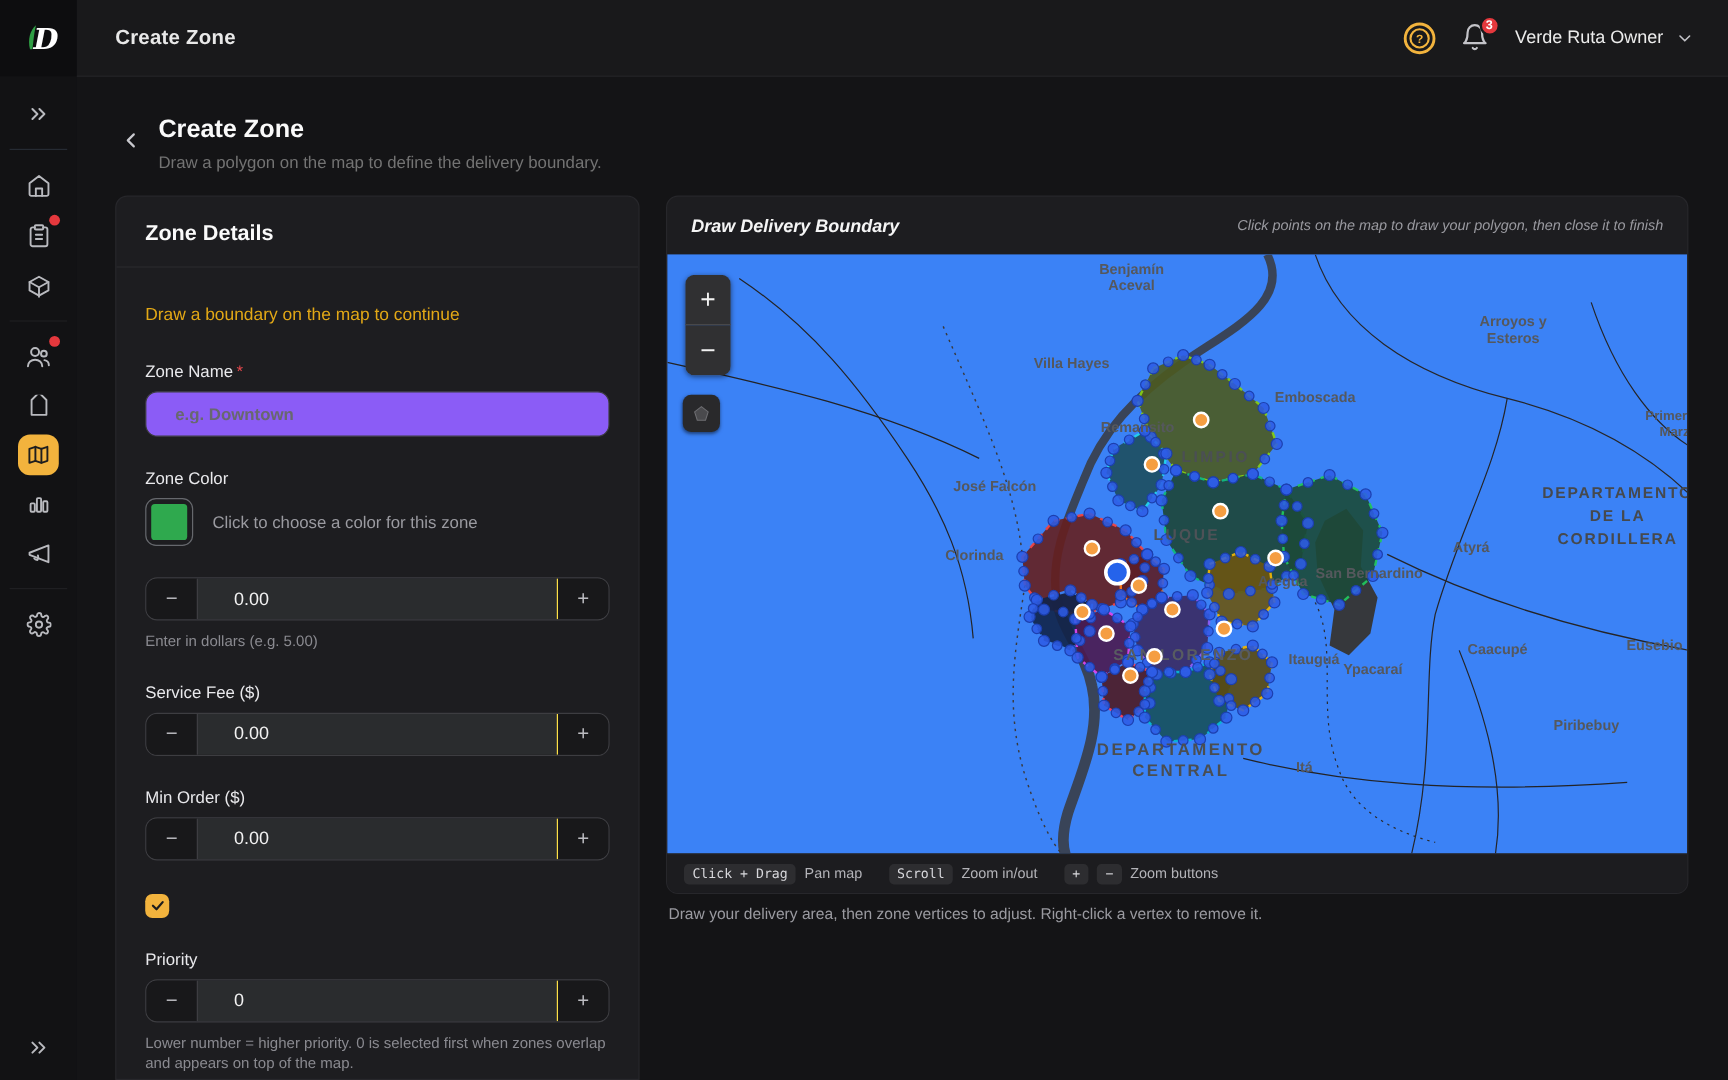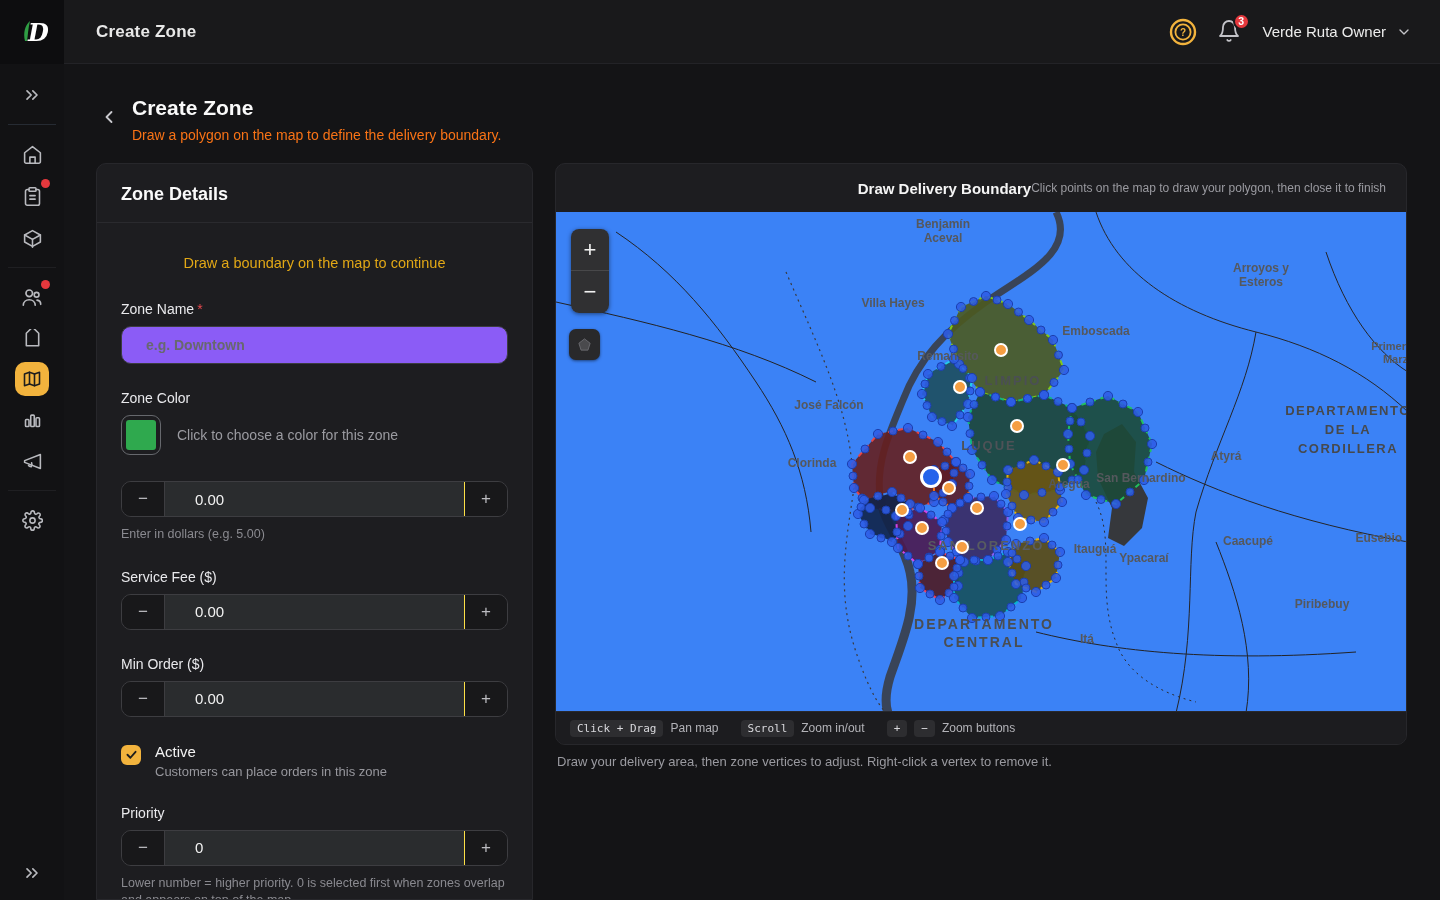--- a/index.html
+++ b/index.html
@@ -23,50 +23,50 @@
   .side-btn.active { background:#f2b33d; color:#1e1e1e; width:34px; height:34px; border-radius:10px; }
   .side-divider { width:48px; height:1px; background:#262b33; margin:8px 0; }
   .side-divider.faint { background:#1f1f22; }
   .red-dot { position:absolute; top:2px; right:2px; width:9px; height:9px; border-radius:50%; background:#e5383d; }
   .side-bottom { margin-top:auto; margin-bottom:8px; }
 
   
   .page-header { position:absolute; left:96px; top:96px; display:flex; gap:10px; }
   .back-btn { width:26px; height:26px; margin-top:8px; display:flex; align-items:center; justify-content:center; color:#c9c9ce; cursor:pointer; }
   .page-title { font-size:21px; font-weight:700; color:#fafafa; }
-  .page-subtitle { font-size:14px; color:#f97316; margin-top:7px; }
+  .page-subtitle { font-size:14px; color:#737373; margin-top:7px; }
 
   
   .card { background:#1d1d20; border:1px solid #27272b; border-radius:10px; }
   .details-card { position:absolute; left:96px; top:163px; width:437px; height:737px; border-radius:10px 10px 0 0; overflow:hidden; }
   .details-header { padding:20px 24px 17px; border-bottom:1px solid #2a2a2e; }
   .details-header h2 { font-size:18px; font-weight:700; color:#fafafa; }
   .details-body { padding:22px 24px; }
-  .alert-text { color:#e2a816; font-size:14.5px; text-align:center; margin:10px 0 30px; }
+  .alert-text { color:#e2a816; font-size:14.5px; text-align:left; margin:10px 0 30px; }
   .group { margin-bottom:26px; }
   .f-label { display:block; font-size:14px; color:#e9e9ec; margin-bottom:9px; }
   .req { color:#e5484d; margin-left:3px; }
   .text-input { width:100%; height:38px; background:#8b5cf6; border:1px solid #3c3c40; border-radius:10px; padding:0 24px; font-size:14px; color:#e8e8e8; font-family:"Liberation Sans",sans-serif; outline:none;font-weight:bold; }
   .text-input::placeholder { color:#68686e; }
   .color-row { display:flex; align-items:center; gap:16px; }
   .swatch-btn { width:40px; height:40px; border-radius:9px; border:1.5px solid #66686d; background:#1d1d20; padding:4px; cursor:pointer; }
   .swatch-inner { width:100%; height:100%; border-radius:3px; }
   .color-hint { font-size:14px; color:#9b9ba1; }
   .stepper { display:flex; height:36px; border:1px solid #3d3d41; border-radius:10px; overflow:hidden; }
   .step-btn { width:42px; flex:none; background:#18181a; color:#bcbcc1; font-size:17px; display:flex; align-items:center; justify-content:center; cursor:pointer; user-select:none; }
   .step-val { flex:1; background:#2a2c2e; border-left:1px solid #3d3d41; border-right:1px solid #fde047; display:flex; align-items:center; padding:0 30px; font-size:15px; color:#f2f2f2; }
   .helper { font-size:12.5px; color:#8a8a90; margin-top:9px; line-height:1.35; }
   .check-row { display:flex; gap:14px; margin-bottom:26px; }
   .checkbox { width:20px; height:20px; border-radius:6px; background:#f2b33d; flex:none; display:flex; align-items:center; justify-content:center; margin-top:2px; cursor:pointer; }
   .check-title { font-size:15px; color:#f2f2f2; }
   .check-desc { font-size:13px; color:#97979d; margin-top:4px; }
 
   
   .map-card { position:absolute; left:555px; top:163px; width:852px; height:582px; overflow:hidden; display:flex; flex-direction:column; }
-  .map-header { height:48px; flex:none; display:flex; align-items:center; justify-content:flex-end; padding:0 20px; }
+  .map-header { height:48px; flex:none; display:flex; align-items:center; justify-content:space-between; padding:0 20px;font-style:italic; }
   .map-header h3 { font-size:15px; font-weight:700; color:#f5f5f5; }
   .map-hint { font-size:12px; color:#9a9aa0; }
   .map-area { position:relative; flex:1; background:#3b82f6; overflow:hidden; }
   .map-area svg.basemap { position:absolute; left:0; top:0; }
   .zoom-ctl { position:absolute; left:15px; top:17px; width:38px; border-radius:8px; overflow:hidden; box-shadow:0 1px 4px rgba(0,0,0,.5); }
   .zoom-btn { width:38px; height:42px; background:#303032; color:#f2f2f2; font-size:22px; font-weight:400; display:flex; align-items:center; justify-content:center; cursor:pointer; }
   .zoom-btn:first-child { border-bottom:1px solid #48484a; }
   .poly-tool { position:absolute; left:13px; top:117px; width:31px; height:31px; background:#29292b; border-radius:7px; display:flex; align-items:center; justify-content:center; cursor:pointer; box-shadow:0 1px 3px rgba(0,0,0,.5); }
   .map-footer { height:33px; flex:none; background:#1c1c1f; border-top:1px solid #28282c; display:flex; align-items:center; gap:22px; padding:0 14px; }
   .hint-item { display:flex; align-items:center; gap:7px; font-size:12px; color:#b3b3b8; }
@@ -247,24 +247,20 @@
         <div class="step-val">0.00</div>
         <div class="step-btn">+</div>
       </div>
     </div>
 
     <div class="check-row">
       <div class="checkbox">
         <svg width="13" height="13" viewBox="0 0 24 24" fill="none" stroke="#1d1d1d" stroke-width="3.4" stroke-linecap="round" stroke-linejoin="round">
             <path d="m4.5 12.5 5.5 5.5 9.5-11"></path>
           </svg>
-      </div>
-      <div>
-        <div class="check-title">Active</div>
-        <div class="check-desc">Customers can place orders in this zone</div>
       </div>
     </div>
 
     <div class="group">
       <label class="f-label">Priority</label>
       <div class="stepper">
         <div class="step-btn">−</div>
         <div class="step-val">0</div>
         <div class="step-btn">+</div>
       </div>

